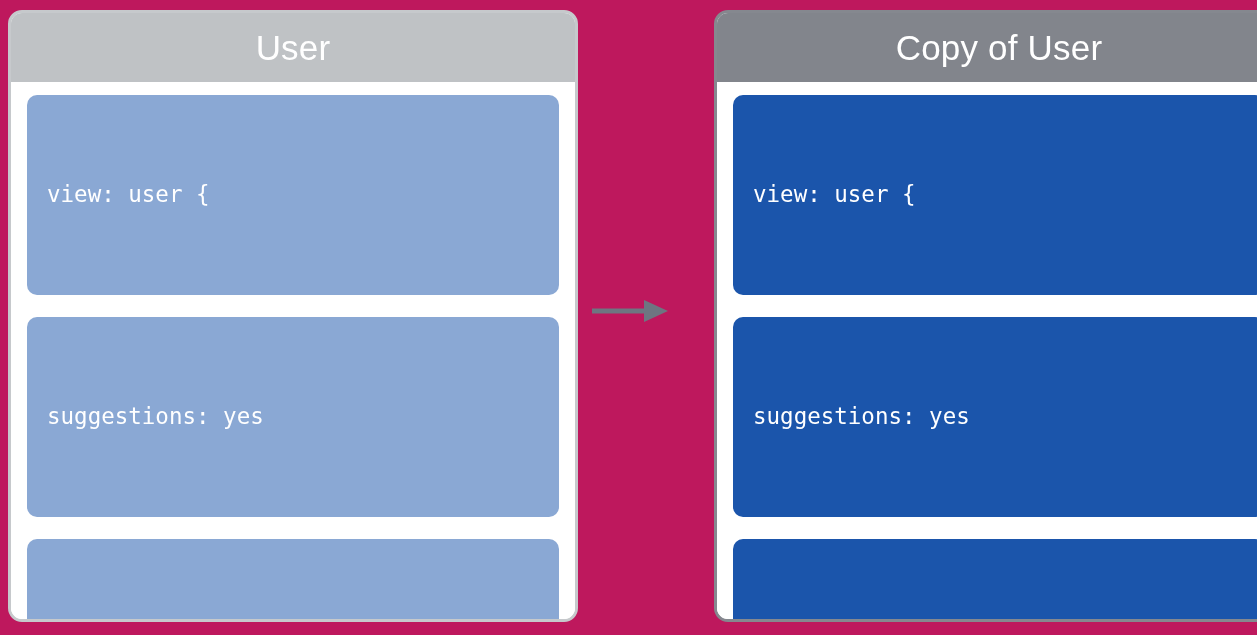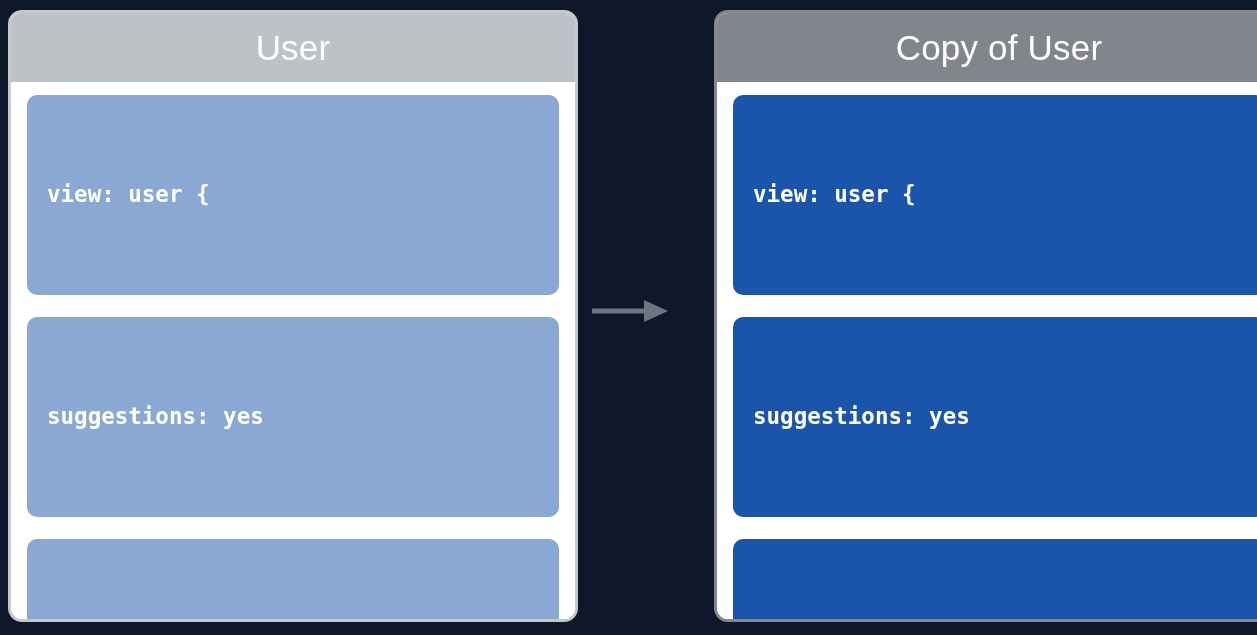--- a/index.html
+++ b/index.html
@@ -9,21 +9,21 @@
     height: 635px;
     background: #ffffff;
     font-family: "Liberation Sans", sans-serif;
     overflow: hidden;
   }
 
   .canvas {
     position: relative;
     width: 1257px;
     height: 635px;
-    background: #0f172a;
+    background: #be185d;
   }
 
   
   .card {
     position: absolute;
     top: 10px;
     height: 612px;
     border-radius: 14px;
     overflow: hidden;
     background: #ffffff;
@@ -71,21 +71,21 @@
     font-family: "DejaVu Sans Mono", "Liberation Mono", monospace;
     font-size: 22.5px;
     line-height: 34px;
     color: #ffffff;
     white-space: pre;
   }
 
   .card-original .code-block { background: #8aa8d4; }
   .card-copy .code-block     { background: #1b55ab; }
 
-  .code-line { padding-left: 20px; font-weight: bold; }
+  .code-line { padding-left: 20px; }
 
   
   .arrow {
     position: absolute;
     left: 590px;
     top: 296px;
     width: 80px;
     height: 30px;
   }
 </style>

